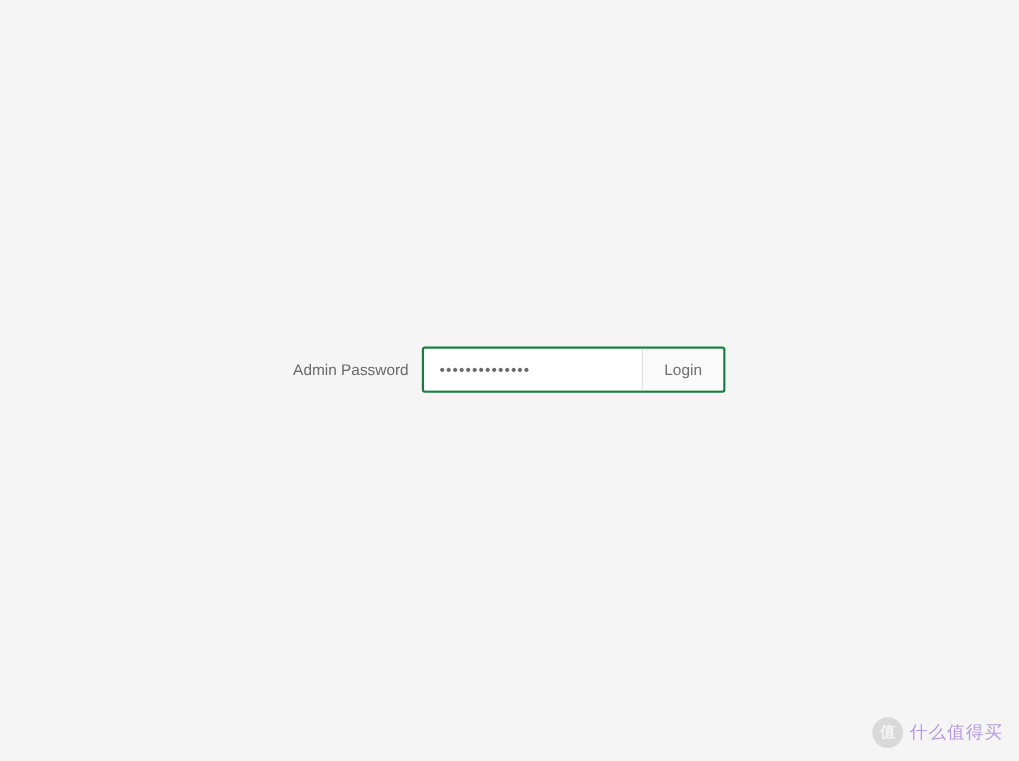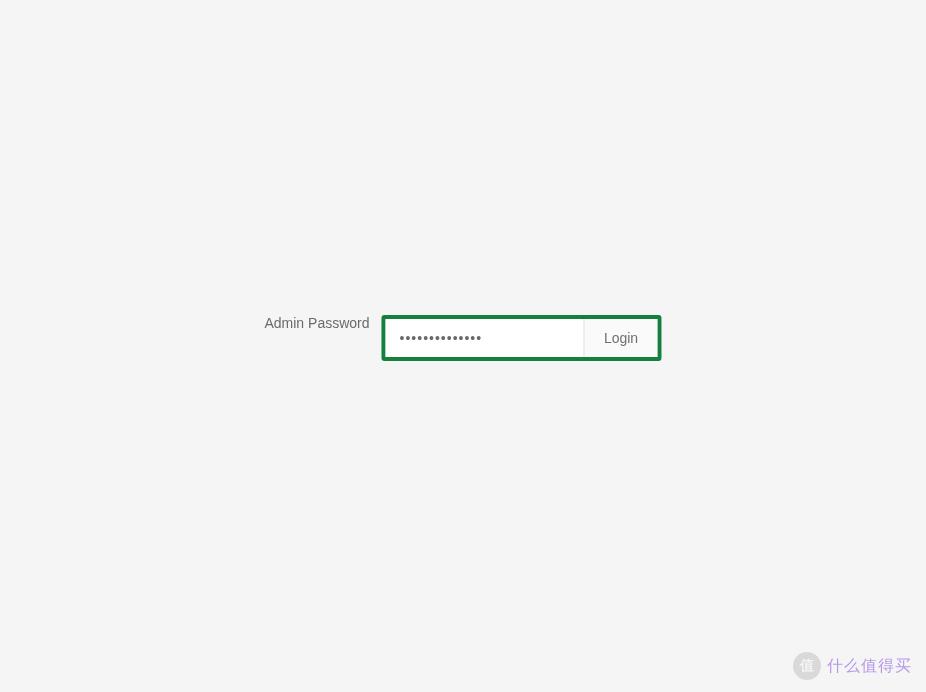--- a/index.html
+++ b/index.html
@@ -16,32 +16,33 @@
       position: relative;
       overflow: hidden;
     }
     
     .login-container {
       position: absolute;
       top: 315px;
       left: 50%;
       transform: translateX(-50%);
       display: flex;
+      align-items: center;
     }
     
     .label {
       color: #6a6a6a;
       font-size: 14px;
       margin-right: 12px;
       white-space: nowrap;
     }
     
     .input-group {
       display: flex;
-      border: 4px solid #15803d;
+      border: 2px solid #15803d;
       border-radius: 3px;
       overflow: hidden;
       background: #ffffff;
     }
     
     .password-input {
       width: 198px;
       height: 38px;
       border: none;
       padding: 0 14px;

